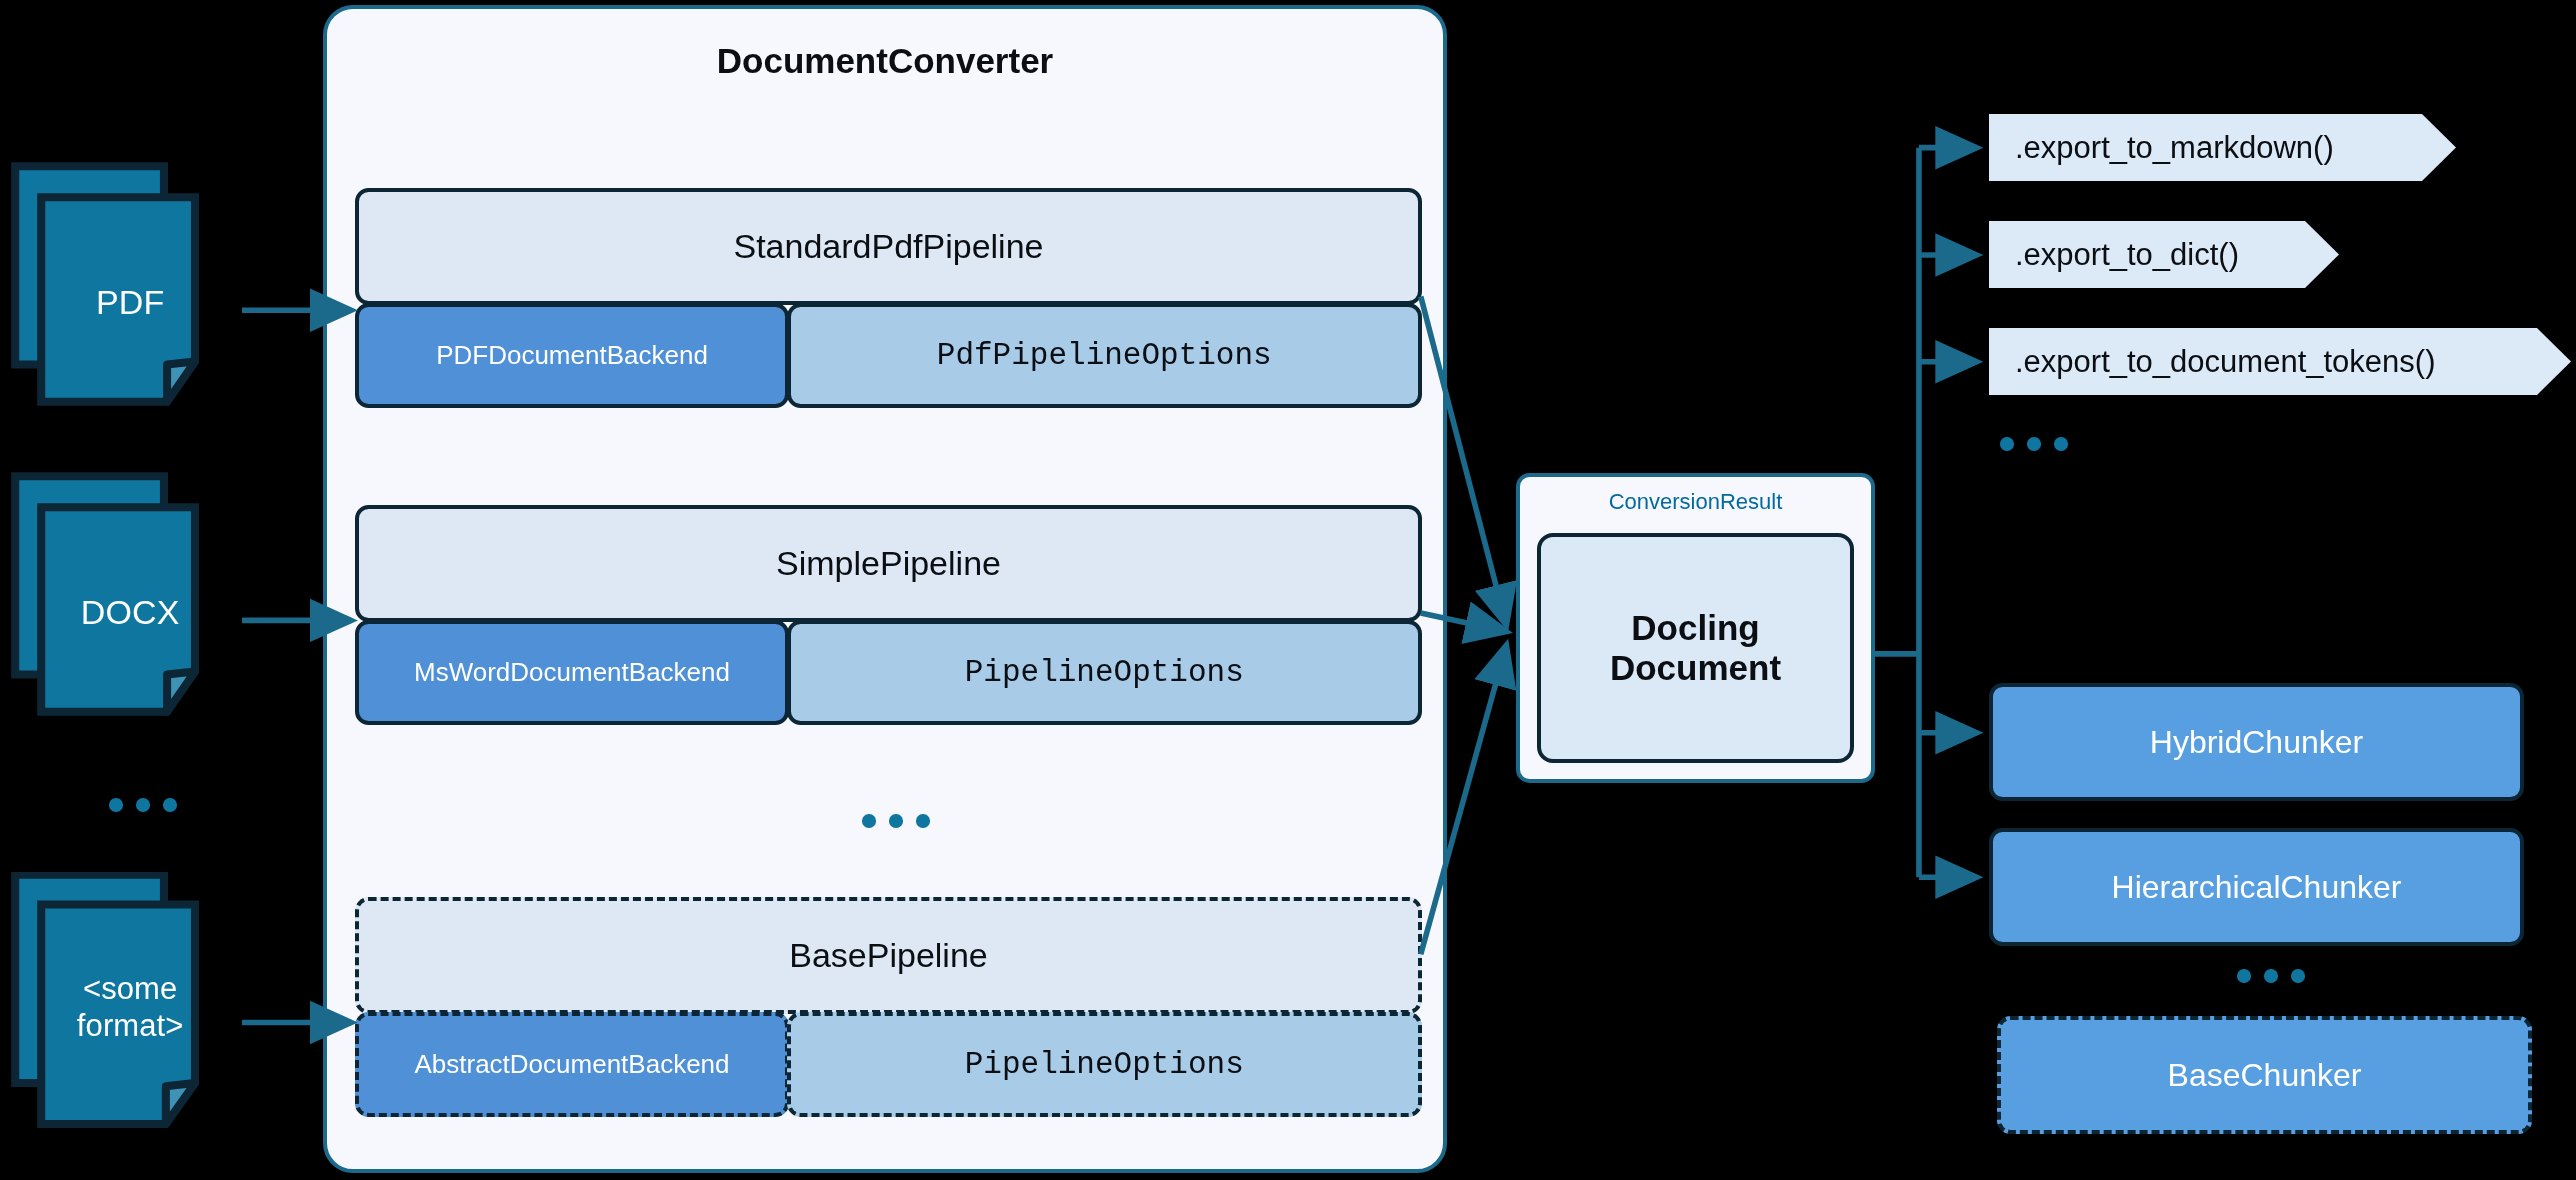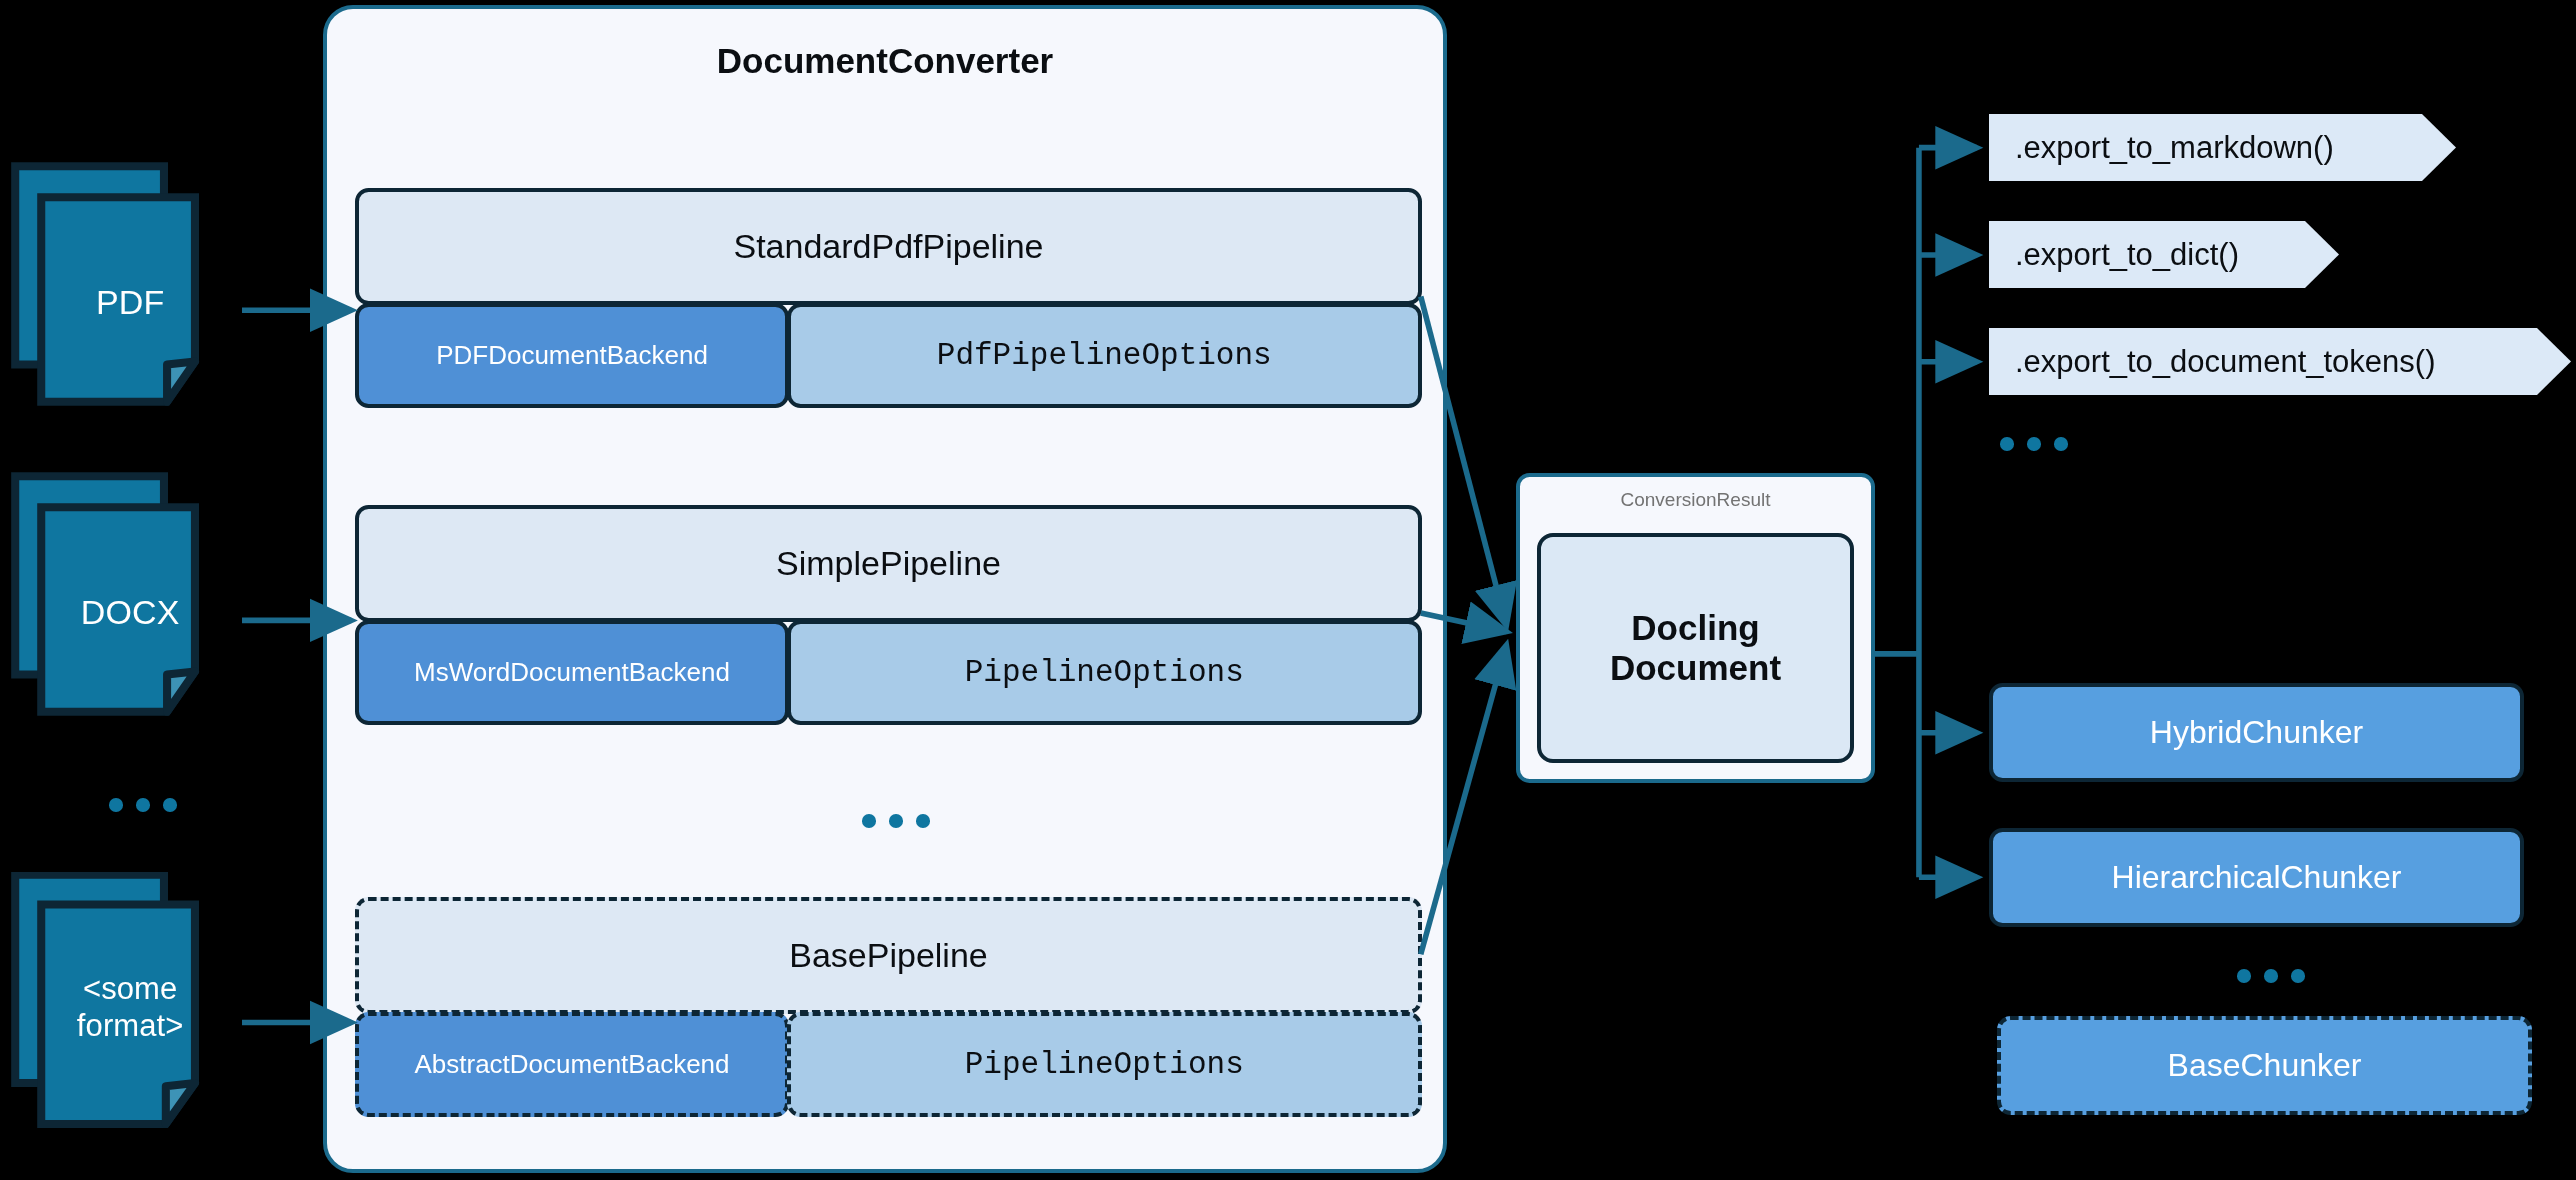--- a/index.html
+++ b/index.html
@@ -147,22 +147,22 @@
     background: #f6f8fd;
     border: 4.3px solid #1b6a8c;
     border-radius: 13.6px;
     z-index: 3;
   }
   #conversion-result-label {
     position: absolute;
     left: 0; right: 0;
     top: 12.4px;
     text-align: center;
-    font-size: 19px;
-    color: #737373;
+    font-size: 22px;
+    color: #0369a1;
   }
   #docling-document {
     position: absolute;
     left: 17.4px;
     top: 56px;
     right: 17.4px;
     bottom: 16px;
     background: #dbe8f5;
     border: 4.3px solid #0d2635;
     border-radius: 16px;
@@ -192,21 +192,21 @@
     font-size: 31px;
     color: #0b0e12;
     white-space: nowrap;
   }
 
   
   .chunker-box {
     position: absolute;
     left: 1989px;
     width: 535px;
-    height: 99px;
+    height: 118px;
     background: #579fe0;
     border: 4.3px solid #0d2635;
     border-radius: 13.6px;
     display: flex;
     align-items: center;
     justify-content: center;
     color: #ffffff;
     font-size: 32px;
     z-index: 3;
   }

